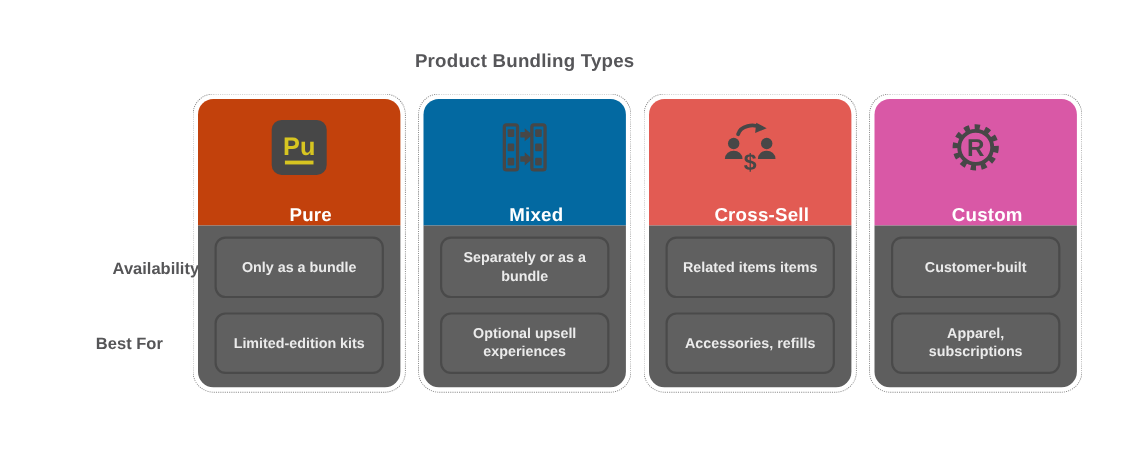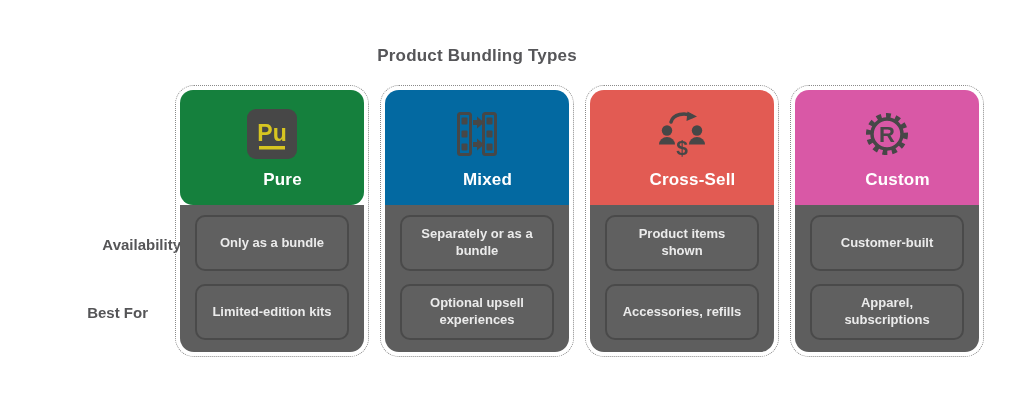--- a/index.html
+++ b/index.html
@@ -20,27 +20,27 @@
   .cards{position:absolute;left:180px;top:90px;display:flex;gap:21px;}
   .card{width:184px;position:relative;border-radius:14px;}
   .card::after{
     content:"";position:absolute;inset:-5px;border:1px dotted #8a8a8a;
     border-radius:19px;pointer-events:none;
   }
   .card__header{
     height:115px;border-radius:14px 14px 0 0;
     display:flex;flex-direction:column;align-items:center;
   }
-  .card--pure  .card__header{background:#15803d;border-radius:13px;}
+  .card--pure  .card__header{background:#c2410c;}
   .card--mixed .card__header{background:#0369a1;}
   .card--cross .card__header{background:#e25b53;}
   .card--custom .card__header{background:#d958a6;}
   .card__icon{width:56px;height:56px;margin-top:16px;}
   .card__icon svg{width:100%;height:100%;display:block;}
-  .card__title{color:#ffffff;font-weight:bold;font-size:17px;margin-top:8px;letter-spacing:.2px;padding-left:21px;}
+  .card__title{color:#ffffff;font-weight:bold;font-size:17px;margin-top:24px;letter-spacing:.2px;padding-left:21px;}
   .card__body{
     background:#5e5e5e;border-radius:0 0 14px 14px;height:147px;
     box-sizing:border-box;padding:10px 15px 12px;display:flex;flex-direction:column;gap:13px;
   }
   .pill{
     flex:1;border:2px solid #4a4a4a;background:#606060;border-radius:10px;
     display:flex;align-items:center;justify-content:center;text-align:center;
     color:#ebebeb;font-size:13px;font-weight:bold;line-height:1.3;padding:4px 10px;
   }
   .svgtxt{font-family:"Liberation Sans","DejaVu Sans",sans-serif;}
@@ -113,21 +113,21 @@
               <path d="M5 38.5 a8 7.5 0 0 1 16 0 z"></path>
               <circle cx="43" cy="24.5" r="5.2"></circle>
               <path d="M35 38.5 a8 7.5 0 0 1 16 0 z"></path>
             </g>
             <text class="svgtxt" x="28" y="48.5" text-anchor="middle" font-size="21" font-weight="bold" fill="#474747">$</text>
           </svg>
         </div>
         <div class="card__title">Cross-Sell</div>
       </div>
       <div class="card__body">
-        <div class="pill">Product items shown</div>
+        <div class="pill">Related items items</div>
         <div class="pill">Accessories, refills</div>
       </div>
     </div>
 
     <div class="card card--custom">
       <div class="card__header">
         <div class="card__icon">
           <svg viewBox="0 0 56 56">
             <circle cx="28" cy="28" r="17.5" fill="none" stroke="#474747" stroke-width="7" stroke-dasharray="4.6 4.4"></circle>
             <circle cx="28" cy="28" r="15" fill="none" stroke="#474747" stroke-width="3.5"></circle>

